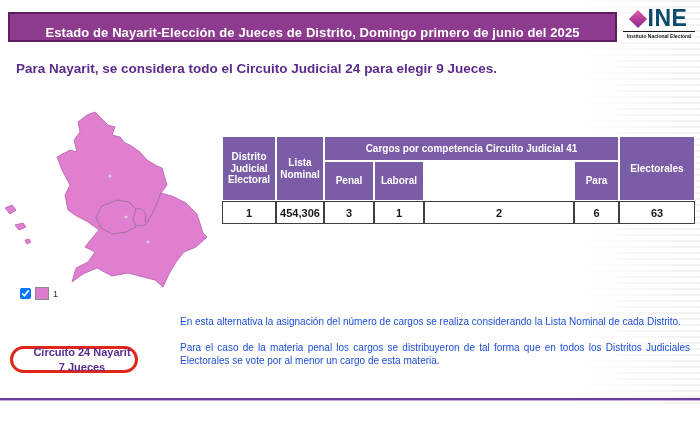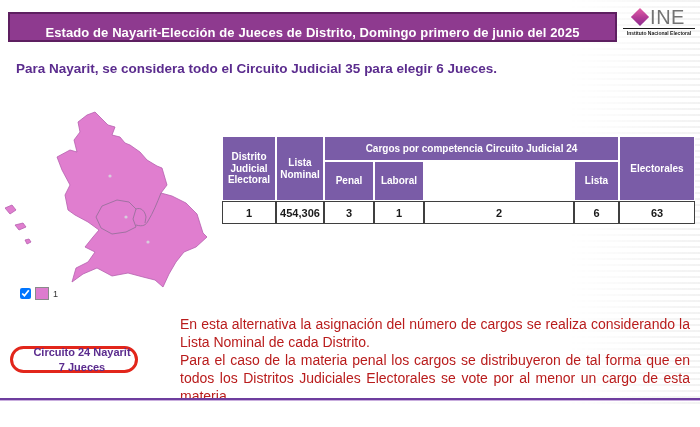--- a/index.html
+++ b/index.html
@@ -46,21 +46,21 @@
     width: 76px;
     display: flex; flex-direction: column; align-items: center;
   }
   .ine-row { display: flex; align-items: center; gap: 3px; }
   .ine-diamond {
     width: 14px; height: 14px;
     background: linear-gradient(135deg, #e560a8 0%, #b13a96 55%, #8b2f8f 100%);
     transform: rotate(45deg) scale(0.92);
   }
   .ine-text {
-    font-size: 20px; font-weight: 400; color: #737373;
+    font-size: 23px; font-weight: 700; color: #0c4a6e;
     letter-spacing: 0.5px; line-height: 1;
   }
   .ine-sub {
     font-size: 5px; font-weight: bold; color: #191919;
     border-top: 1.5px solid #191919;
     padding-top: 1px; margin-top: 1px;
     width: 72px; text-align: center;
     white-space: nowrap;
   }
 
@@ -118,26 +118,26 @@
     text-align: center;
   }
   .span-rows { grid-row: 1 / 3; }
   .g-cargos { grid-column: 3 / 7; grid-row: 1; }
   .g-cand  { grid-column: 7; }
 
   .note {
     position: absolute;
     left: 180px; top: 316px;
     width: 510px;
-    color: #b91c1c;
-    font-size: 14px;
+    color: #1d4ed8;
+    font-size: 10px;
     line-height: 1.28;
     text-align: justify;
   }
-  .note p + p { }
+  .note p + p { margin-top: 13px; }
 
   .badge {
     position: absolute;
     left: 10px; top: 346px;
     width: 128px; height: 27px;
     border: 3px solid #e2261b;
     border-radius: 14px;
     background: #ffffff;
     display: flex; flex-direction: column; align-items: center; justify-content: center;
     color: #5b2c8e;
@@ -165,21 +165,21 @@
   </div>
 
   <div class="ine-logo">
     <div class="ine-row">
       <span class="ine-diamond"></span>
       <span class="ine-text">INE</span>
     </div>
     <div class="ine-sub">Instituto Nacional Electoral</div>
   </div>
 
-  <div class="subtitle">Para Nayarit, se considera todo el Circuito Judicial 35 para elegir 6 Jueces.</div>
+  <div class="subtitle">Para Nayarit, se considera todo el Circuito Judicial 24 para elegir 9 Jueces.</div>
 
   <div class="map-wrap">
     <svg viewBox="0 0 210 190">
 
       <path d="M0,105 l7,-3 l4,5 l-6,4 Z" fill="#e07ecf" stroke="#b55fae" stroke-width="0.8"></path>
       <path d="M10,122 l8,-2 l3,4 l-7,3 Z" fill="#e07ecf" stroke="#b55fae" stroke-width="0.8"></path>
       <path d="M20,137 l4,-1 l2,3 l-4,2 Z" fill="#e07ecf" stroke="#b55fae" stroke-width="0.8"></path>
 
       <path d="M82,12 L90,9 L98,17 L103,22 L110,24 L107,32 L115,34 L120,40 L125,42 L135,49
                L142,57 L152,63 L157,65 L162,82 L156,90 L167,93 L181,100 L192,111 L198,130
@@ -200,26 +200,26 @@
 
   <div class="legend">
     <input type="checkbox" checked="checked" style="">
     <span class="swatch"></span>
     <span>1</span>
   </div>
 
   <div class="cargos-table">
     <div class="hc span-rows" style="grid-column:2">Lista Nominal</div>
     <div class="hc span-rows" style="grid-column:1">Distrito Judicial Electoral</div>
-    <div class="hc g-cargos">Cargos por competencia Circuito Judicial 24</div>
+    <div class="hc g-cargos">Cargos por competencia Circuito Judicial 41</div>
     <div class="hc span-rows g-cand">Electorales</div>
 
     <div class="hc" style="grid-column:4;grid-row:2">Laboral</div>
     <div class="hc" style="grid-column:3;grid-row:2">Penal</div>
-    <div class="hc" style="grid-column:6;grid-row:2">Lista</div>
+    <div class="hc" style="grid-column:6;grid-row:2">Para</div>
 
     <div class="dc" style="grid-column:1;grid-row:3">1</div>
     <div class="dc" style="grid-column:2;grid-row:3">454,306</div>
     <div class="dc" style="grid-column:3;grid-row:3">3</div>
     <div class="dc" style="grid-column:4;grid-row:3">1</div>
     <div class="dc" style="grid-column:5;grid-row:3">2</div>
     <div class="dc" style="grid-column:6;grid-row:3">6</div>
     <div class="dc" style="grid-column:7;grid-row:3">63</div>
   </div>
 

